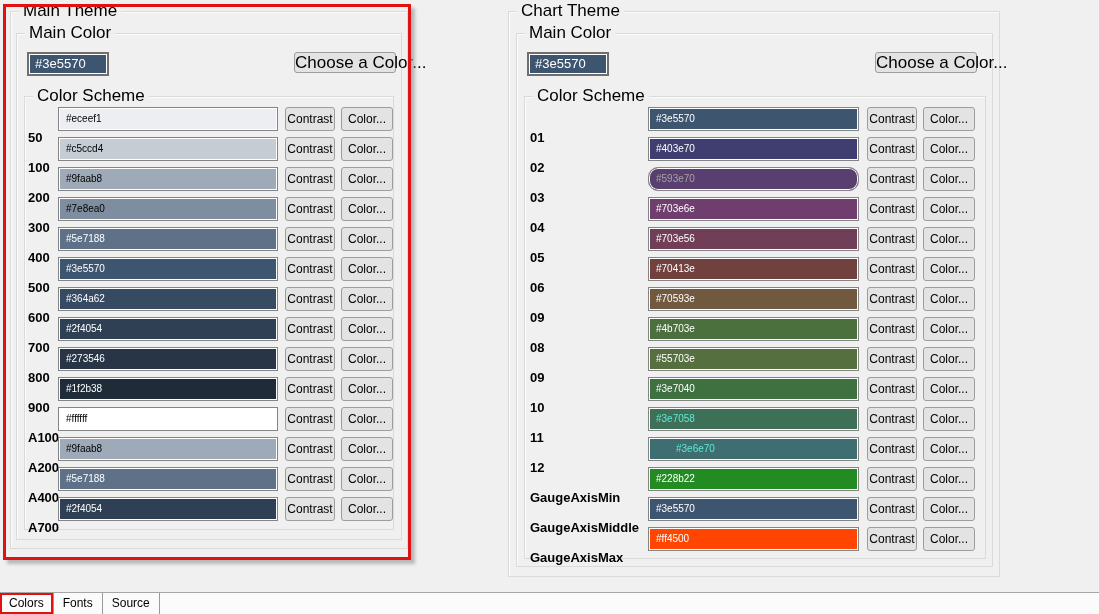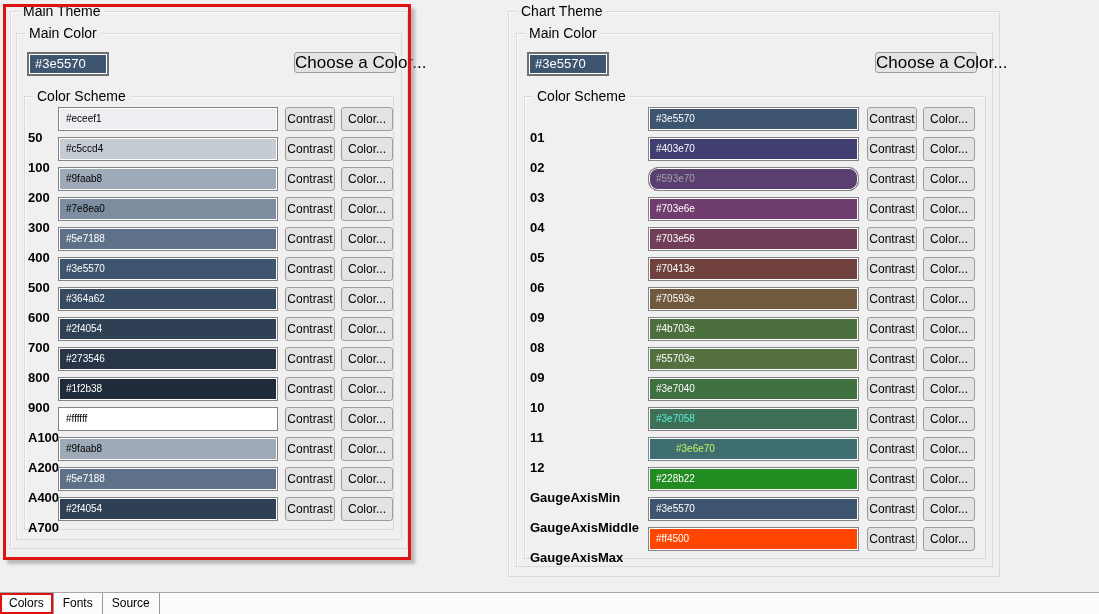--- a/index.html
+++ b/index.html
@@ -13,21 +13,21 @@
   }
   
   .group{
     position:absolute;
     border:1px solid #dadada;
     box-shadow:inset 1px 1px 0 rgba(255,255,255,.7);
   }
   .group-label{
     position:absolute;top:-9px;left:8px;
     background:#f0f0f0;padding:0 4px;
-    font-size:14px;line-height:16px;white-space:nowrap;
+    font-size:17px;line-height:16px;white-space:nowrap;
   }
   
   .main-color-field{
     position:absolute;width:82px;height:24px;box-sizing:border-box;
     border:2px solid #6f6f6f;
     box-shadow:inset 0 0 0 1px #fff;
     font-size:13px;line-height:19px;padding-left:6px;
     white-space:nowrap;overflow:hidden;
   }
   
@@ -255,21 +255,21 @@
         <button class="btn colordots">Color...</button>
       </div>
       <div class="row">
         <span class="row-label">11</span>
         <div class="swatch" style="background: rgb(62, 112, 88); color: #5eead4;">#3e7058</div>
         <button class="btn contrast">Contrast</button>
         <button class="btn colordots">Color...</button>
       </div>
       <div class="row">
         <span class="row-label">12</span>
-        <div class="swatch" style="background: rgb(62, 110, 112); color: #bef264; padding-left: 27px;">#3e6e70</div>
+        <div class="swatch" style="background: rgb(62, 110, 112); color: #5eead4; padding-left: 27px;">#3e6e70</div>
         <button class="btn contrast">Contrast</button>
         <button class="btn colordots">Color...</button>
       </div>
       <div class="row">
         <span class="row-label">GaugeAxisMin</span>
         <div class="swatch" style="background: rgb(34, 139, 34); color: rgb(255, 255, 255);">#228b22</div>
         <button class="btn contrast">Contrast</button>
         <button class="btn colordots">Color...</button>
       </div>
       <div class="row">

